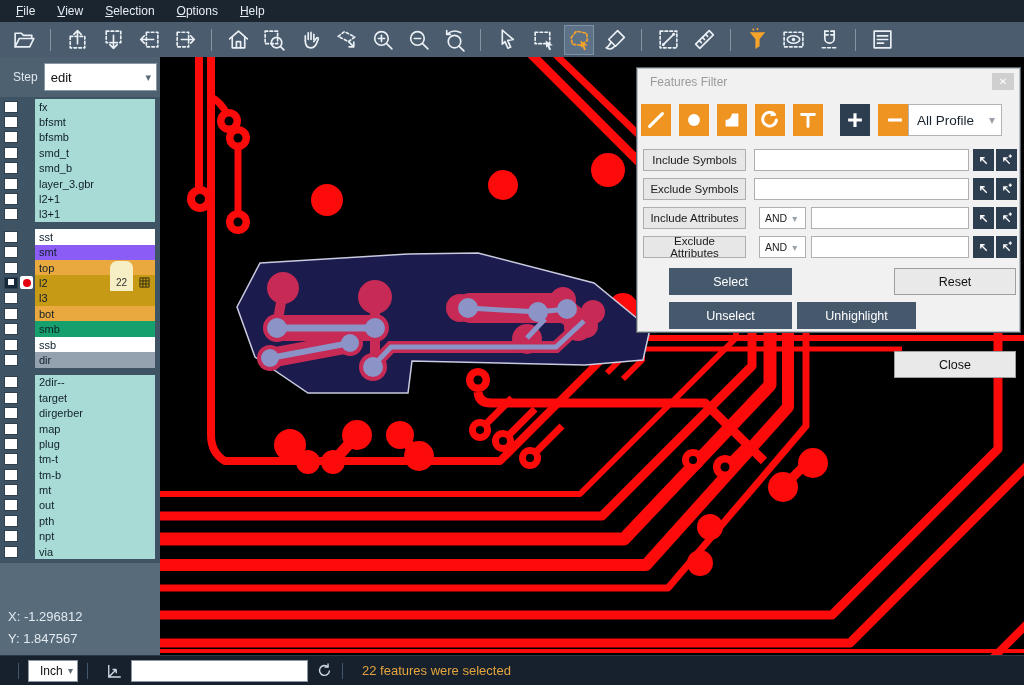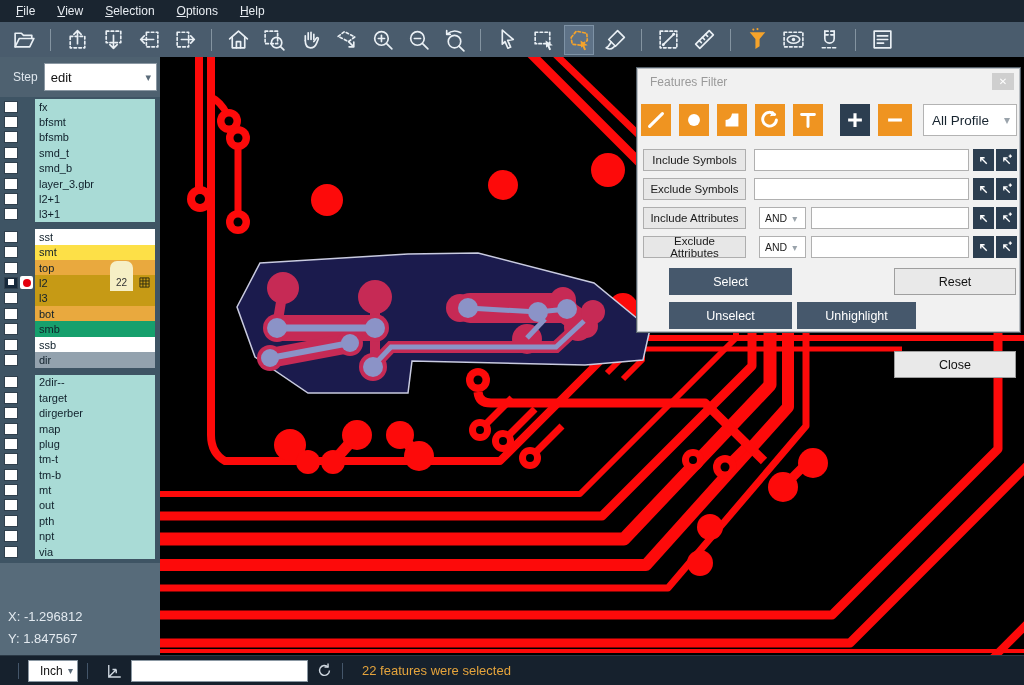--- a/index.html
+++ b/index.html
@@ -47,21 +47,21 @@
   .canvas{position:absolute;left:160px;top:57px;width:864px;height:598px;background:#000;}
   
   .dialog{position:absolute;left:637px;top:68px;width:383px;height:264px;background:#f1f1f1;
           border:1px solid #b9bec3;box-shadow:0 0 0 1px #55606a;box-sizing:border-box;}
   .dlg-title{position:absolute;left:12px;top:6px;font-size:12px;color:#9a9a9a;}
   .dlg-close{position:absolute;right:5px;top:4px;width:22px;height:17px;background:#cfcfcf;border:none;
              color:#fff;font-size:10px;line-height:17px;text-align:center;cursor:pointer;padding:0;}
   .shape-btn{position:absolute;top:35px;width:30px;height:32px;border:none;background:#ef9421;color:#fff;
              display:flex;align-items:center;justify-content:center;cursor:pointer;padding:0;}
   .shape-btn.navy{background:#2c3e50;}
-  .profile{position:absolute;top:35px;left:285px;width:94px;height:32px;background:#fff;border:1px solid #b3b3b3;
+  .profile{position:absolute;top:35px;left:270px;width:94px;height:32px;background:#fff;border:1px solid #b3b3b3;
            box-sizing:border-box;display:flex;align-items:center;padding-left:8px;font-size:13.5px;color:#17242f;cursor:pointer;position:absolute;}
   .profile .chev{position:absolute;right:6px;color:#9aa3ab;font-size:12px;}
   .frow-label{position:absolute;left:5px;width:103px;height:22px;background:#e7e7e7;border:1px solid #aeaeae;
               box-sizing:border-box;font-size:11.5px;color:#1a1a1a;display:flex;align-items:center;justify-content:center;cursor:pointer;}
   .frow-input{position:absolute;height:22px;background:#fff;border:1px solid #b0b0b0;box-sizing:border-box;font-size:11px;padding:0 4px;}
   .and-select{position:absolute;left:121px;width:47px;height:22px;background:#fff;border:1px solid #b0b0b0;box-sizing:border-box;
               font-size:10.5px;color:#222;display:flex;align-items:center;padding-left:5px;cursor:pointer;}
   .and-select .chev{margin-left:5px;color:#9aa3ab;font-size:10px;}
   .sqbtn{position:absolute;width:21px;height:22px;background:#2c3e50;border:none;color:#fff;cursor:pointer;
          display:flex;align-items:center;justify-content:center;padding:0;}
@@ -351,21 +351,21 @@
         </div>
         <div class="lgroup">
           <div class="lrow">
             <span class="cb"></span>
             <span class="ind"></span>
             <span class="cell" style="background: rgb(255, 255, 255);">sst</span>
           </div>
           <div class="lrow">
             <span class="cb"></span>
             <span class="ind"></span>
-            <span class="cell" style="background: #fde047;">smt</span>
+            <span class="cell" style="background: #8b5cf6;">smt</span>
           </div>
           <div class="lrow">
             <span class="cb"></span>
             <span class="ind"></span>
             <span class="cell" style="background: rgb(233, 169, 62);">top</span>
           </div>
           <div class="lrow">
             <span class="cb checked"></span>
             <span class="ind dot"></span>
             <span class="cell" style="background: rgb(198, 154, 21);">l2<span class="badge">22</span><span class="gridico"><svg width="11" height="11" viewBox="0 0 12 12">

